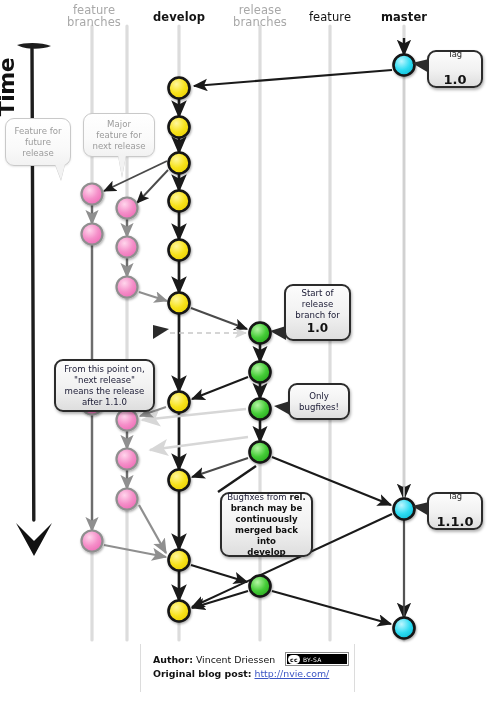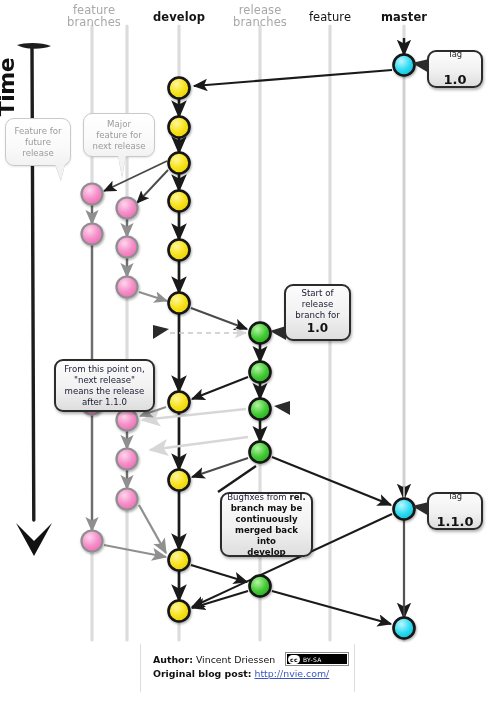--- a/index.html
+++ b/index.html
@@ -324,20 +324,24 @@
   </div>
   <div class="tail" style="left:153px; top:325px; border-top:4px solid transparent; border-bottom:10px solid transparent; border-left:16px solid #2b2b2b;"></div>
 
   <div class="callout" style="left:284px; top:284px; width:67px; height:57px;">
     <span class="inner"><span>Start of
 release
 branch for</span><br><b style="font-size:12px;">1.0</b></span>
   </div>
   <div class="tail" style="left:270px; top:326px; border-top:5px solid transparent; border-bottom:9px solid transparent; border-right:16px solid #2b2b2b;"></div>
 
+  <div class="callout" style="left:288px; top:383px; width:62px; height:37px;">
+    <span class="inner">Only
+bugfixes!</span>
+  </div>
   <div class="tail" style="left:274px; top:401px; border-top:5px solid transparent; border-bottom:9px solid transparent; border-right:16px solid #2b2b2b;"></div>
 
   <div class="callout" style="left:208px; top:492px; width:93px; height:65px;margin-left:12px;">
     <span class="inner" id="bugfix-rich">Bugfixes from <b>rel.<br><b>branch</b> may be<br>continuously<br>merged back into<br><b>develop</b></b></span>
   </div>
 
   <div class="callout tagbox" style="left:427px; top:50px; width:56px; height:38px;">
     <span class="inner">
       <span class="tag-word">Tag</span>
       <span class="tag-num">1.0</span>

